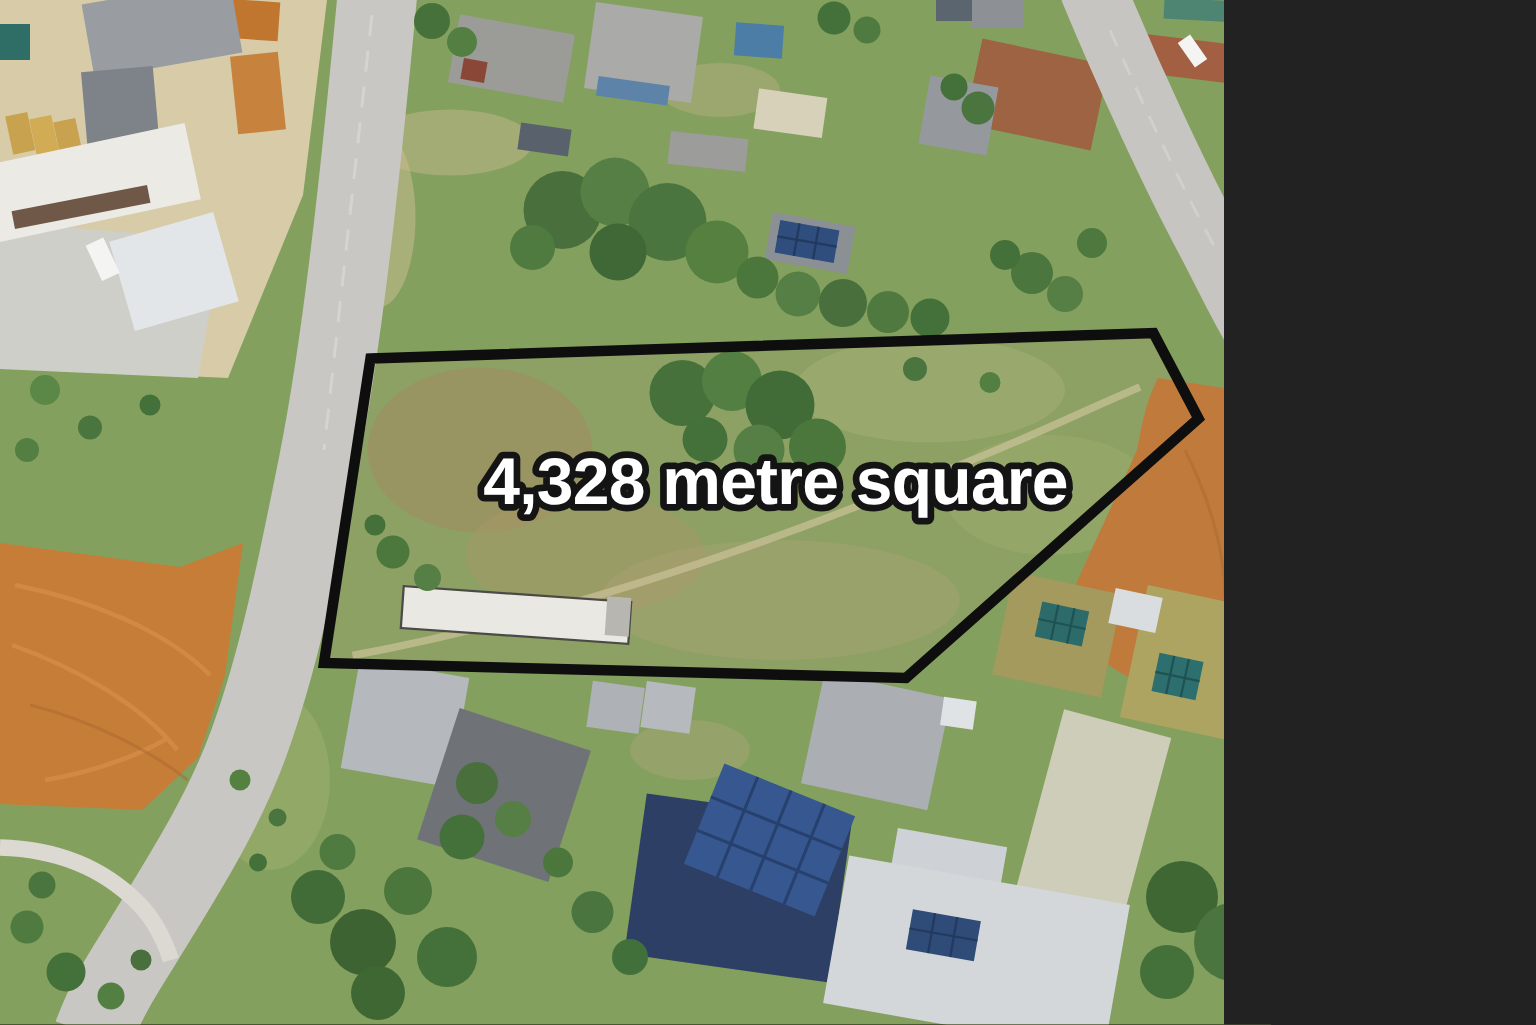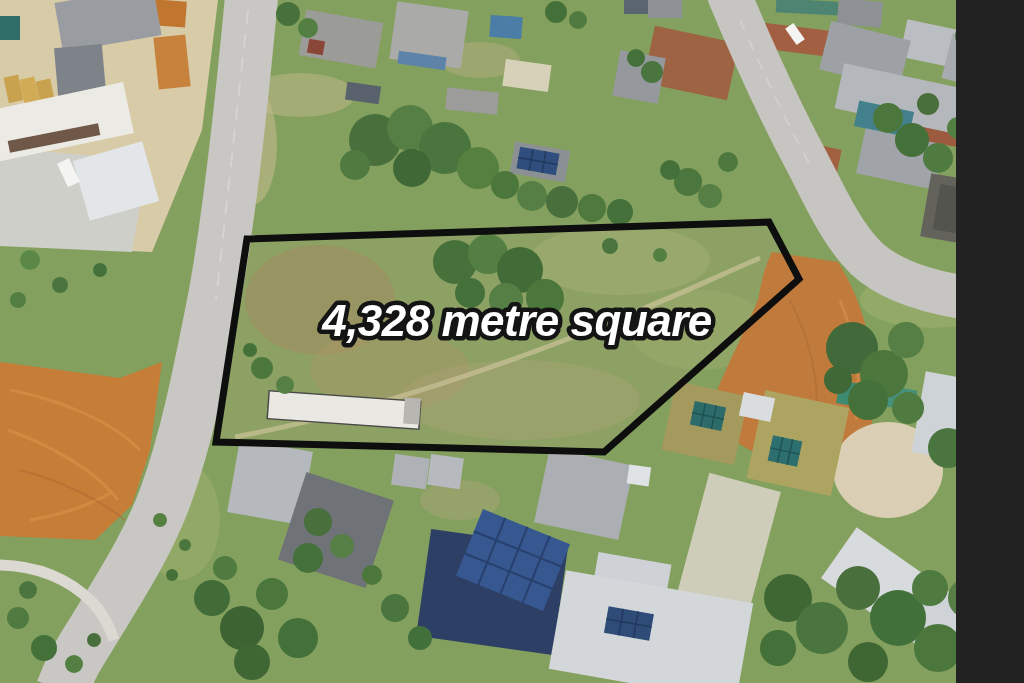--- a/index.html
+++ b/index.html
@@ -1,20 +1,19 @@
 <!DOCTYPE html>
 <html><head>
 <meta charset="utf-8">
 <style>
   html,body { margin:0; padding:0; background:#222; }
   .stage {
-    position:relative; width:956px; height:683px; overflow:hidden;
+    position:relative; width:816px; height:683px; overflow:hidden;
     background:#4d7c0f;
     font-family:"Liberation Sans", sans-serif;
-    font-style:italic;
   }
   .stage svg { display:block; width:1024px; height:683px; }
   .area-label {
     font-family:"Liberation Sans", sans-serif;
     font-weight:700;
     font-size:44px;
     letter-spacing:-0.5px;
     paint-order:stroke;
     stroke-width:9px;
     stroke-linejoin:round;

